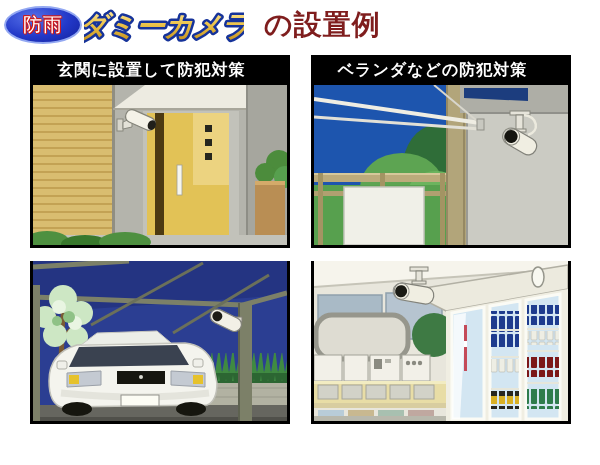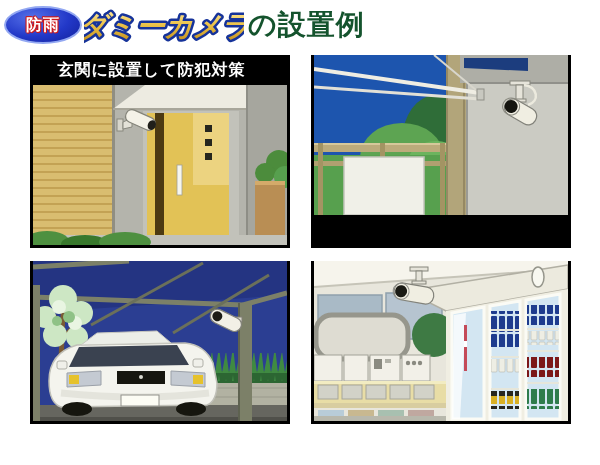--- a/index.html
+++ b/index.html
@@ -10,26 +10,26 @@
   .page{position:relative;width:600px;height:465px;background:#fff;}
   
   .header{
     display:flex;align-items:center;height:50px;padding-left:4px;
   }
   .badge{
     flex:0 0 auto;display:flex;align-items:center;justify-content:center;
     width:78px;height:38px;border-radius:50%;
     background:radial-gradient(ellipse at 35% 28%,#5570e8 0%,#2238c8 55%,#12209a 100%);
     border:2px solid #93a8f2;box-sizing:border-box;
-    color:#fff;font-weight:bold;font-size:16px;letter-spacing:1px;
+    color:#fff;font-weight:normal;font-size:19px;letter-spacing:1px;
     text-shadow:1px 0 0 #d01818,-1px 0 0 #d01818,0 1px 0 #d01818,0 -1px 0 #d01818,1px 1px 0 #d01818,-1px -1px 0 #d01818;
   }
   .logo-svg{flex:0 0 auto;margin-left:2px;}
   .suffix{
-    flex:0 0 auto;margin-left:4px;color:#14532d;
+    flex:0 0 auto;margin-left:20px;color:#7f1d1d;
     font-size:28px;font-weight:900;letter-spacing:1px;
   }
   
   .grid{
     position:absolute;left:30px;top:55px;width:541px;
     display:grid;grid-template-columns:260px 260px;
     column-gap:21px;row-gap:13px;
   }
   .panel{margin:0;background:#000;padding:0 20px 3px 3px;box-sizing:border-box;width:260px;}
   .panel-title{
@@ -108,20 +108,21 @@
             <g transform="rotate(24 104 34)">
               <rect x="92" y="27" width="31" height="13" rx="6" fill="#f4f2e8" stroke="#84847a" stroke-width="1.2"></rect>
               <ellipse cx="120" cy="33.5" rx="4" ry="5" fill="#201f1a"></ellipse>
             </g>
           </g>
         </svg>
       </div>
     </figure>
 
     <figure class="panel">
+      <figcaption class="panel-title">ベランダなどの防犯対策</figcaption>
       <div class="scene">
         <svg viewBox="0 0 254 160" preserveAspectRatio="none">
           <defs>
             <clipPath id="s2-sky">
                 <rect x="0" y="0" width="146" height="160"></rect>
               </clipPath>
           </defs>
           <rect x="0" y="0" width="254" height="160" fill="#cbcbc3"></rect>
           <rect x="0" y="0" width="146" height="160" fill="#1d55ae"></rect>
           <g clip-path="url(#s2-sky)">

